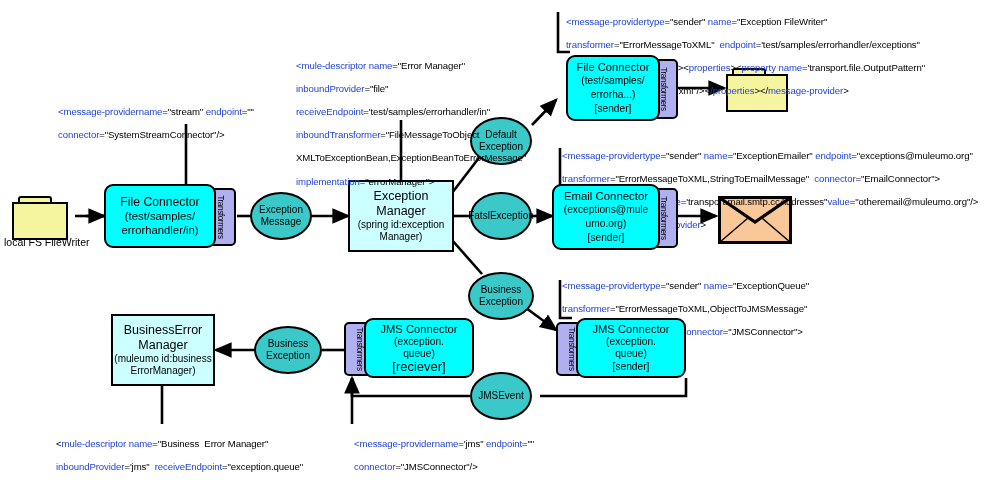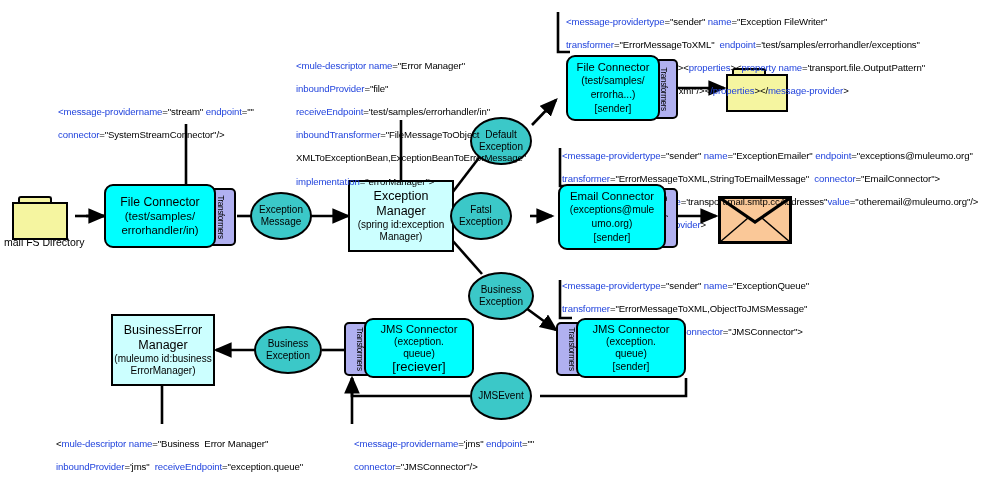--- a/index.html
+++ b/index.html
@@ -179,21 +179,21 @@
       <line x1="352" y1="378" x2="352" y2="424"></line>
 
       <line x1="162" y1="386" x2="162" y2="424"></line>
     </g>
   </svg>
 
   <div class="folder" style="left:12px;top:196px;width:56px;height:44px;">
     <div class="tabtop"></div>
     <div class="fbody"></div>
   </div>
-  <div class="folder-label" style="left:4px;top:236px;">mail FS Directory</div>
+  <div class="folder-label" style="left:4px;top:236px;">local FS FileWriter</div>
 
   <div class="conn" style="left:104px;top:184px;width:134px;height:64px;">
     <div class="tab" style="left:100px;width:32px;height:58px;">
       <span>Transformers</span>
     </div>
     <div class="body" style="left:0;width:112px;height:64px;">
       <div class="cl">File Connector</div>
       <div class="cs">(test/samples/</div>
       <div class="cs">errorhandler/in)</div>
     </div>
@@ -209,21 +209,21 @@
     <div class="l1">Manager</div>
     <div class="l2">(spring id:exception</div>
     <div class="l2">Manager)</div>
   </div>
 
   <div class="ellipse" style="left:470px;top:117px;width:62px;height:48px;flex-direction:column;">
     <div>Default</div>
     <div>Exception</div>
   </div>
 
-  <div class="ellipse" style="left:450px;top:192px;width:62px;height:48px;flex-direction:column;">
+  <div class="ellipse" style="left:470px;top:192px;width:62px;height:48px;flex-direction:row;">
     <div>Fatsl</div>
     <div>Exception</div>
   </div>
 
   <div class="ellipse" style="left:468px;top:272px;width:66px;height:48px;flex-direction:column;">
     <div>Business</div>
     <div>Exception</div>
   </div>
 
   <div class="conn" style="left:566px;top:55px;width:114px;height:66px;">
@@ -240,21 +240,21 @@
 
   <div class="folder" style="left:726px;top:68px;width:62px;height:44px;">
     <div class="tabtop"></div>
     <div class="fbody"></div>
   </div>
 
   <div class="conn" style="left:552px;top:184px;width:128px;height:66px;">
     <div class="tab" style="left:96px;width:30px;height:60px;">
       <span>Transformers</span>
     </div>
-    <div class="body" style="left:0;width:108px;height:66px;margin-left:6px;">
+    <div class="body" style="left:0;width:108px;height:66px;">
       <div class="cl" style="font-size:11.4px;">Email Connector</div>
       <div class="cs" style="font-size:10.2px;">(exceptions@mule</div>
       <div class="cs" style="font-size:10.2px;">umo.org)</div>
       <div class="cs" style="font-size:10.2px;">[sender]</div>
     </div>
   </div>
 
   <div class="envelope" style="left:718px;top:196px;width:74px;height:48px;">
     <svg width="74" height="48" viewBox="0 0 74 48" xmlns="http://www.w3.org/2000/svg">
       <rect x="1.5" y="1.5" width="71" height="45" fill="#fac898" stroke="#000" stroke-width="3"></rect>

